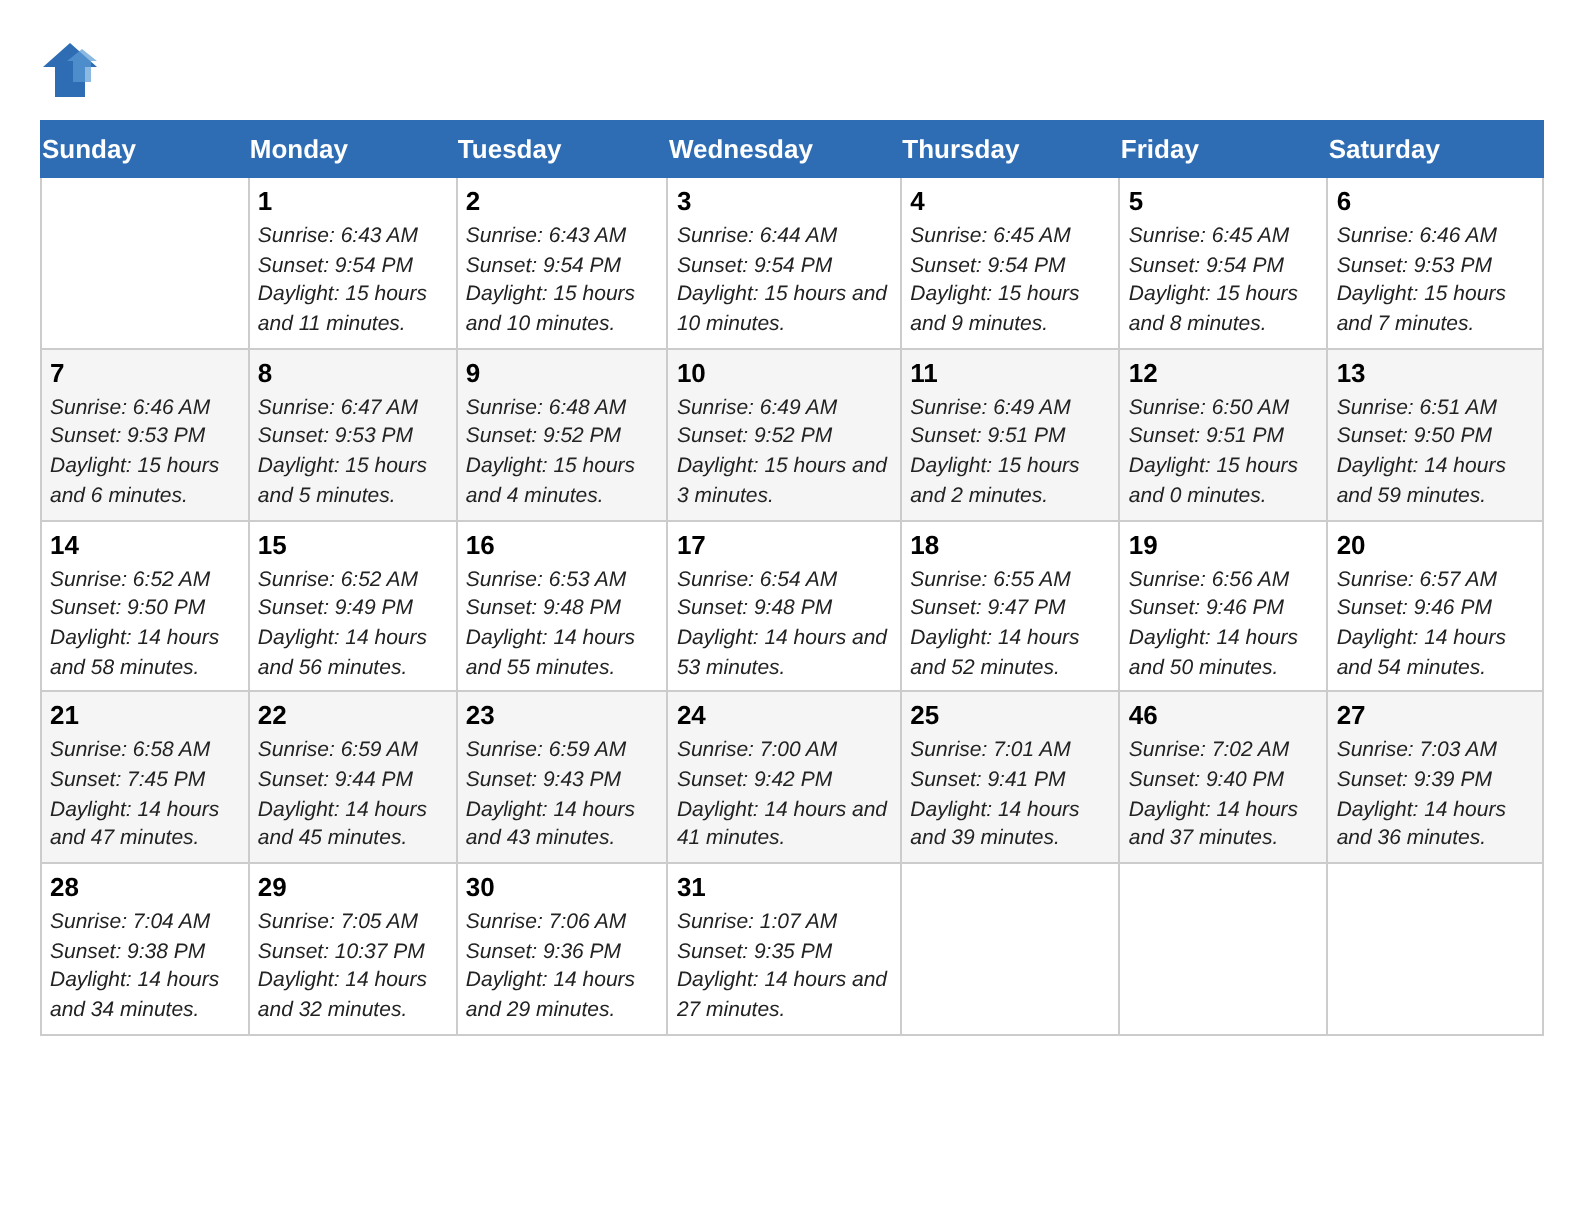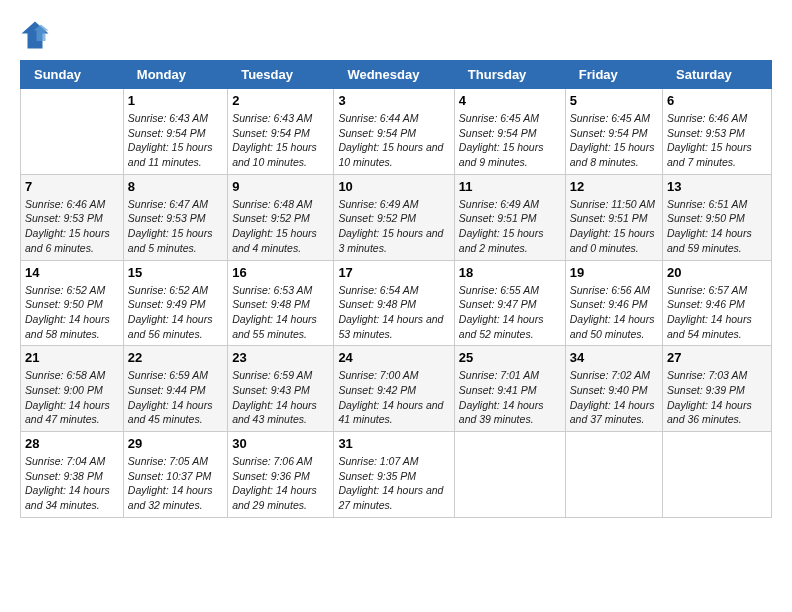--- a/index.html
+++ b/index.html
@@ -47,21 +47,21 @@
       color: #444;
     }
     table {
       width: 100%;
       border-collapse: collapse;
       font-size: 11px;
     }
     thead tr th {
       background-color: #2e6db4;
       color: #fff;
-      padding: 6px 13px;
+      padding: 6px 0;
       text-align: left;
       font-size: 13px;
       font-weight: bold;
       border: 1px solid #2e6db4;
     }
     tbody tr td {
       border: 1px solid #ccc;
       padding: 4px 4px;
       vertical-align: top;
       min-height: 80px;
@@ -207,21 +207,21 @@
         <span class="day-number">11</span>
         <div class="day-info">
           <span>Sunrise: 6:49 AM</span><br>
           <span>Sunset: 9:51 PM</span><br>
           <span>Daylight: 15 hours and 2 minutes.</span>
         </div>
       </td>
         <td>
         <span class="day-number">12</span>
         <div class="day-info">
-          <span>Sunrise: 11:50 AM</span><br>
+          <span>Sunrise: 6:50 AM</span><br>
           <span>Sunset: 9:51 PM</span><br>
           <span>Daylight: 15 hours and 0 minutes.</span>
         </div>
       </td>
         <td>
         <span class="day-number">13</span>
         <div class="day-info">
           <span>Sunrise: 6:51 AM</span><br>
           <span>Sunset: 9:50 PM</span><br>
           <span>Daylight: 14 hours and 59 minutes.</span>
@@ -284,21 +284,21 @@
           <span>Sunset: 9:46 PM</span><br>
           <span>Daylight: 14 hours and 54 minutes.</span>
         </div>
       </td>
       </tr>
       <tr>
         <td>
         <span class="day-number">21</span>
         <div class="day-info">
           <span>Sunrise: 6:58 AM</span><br>
-          <span>Sunset: 9:00 PM</span><br>
+          <span>Sunset: 7:45 PM</span><br>
           <span>Daylight: 14 hours and 47 minutes.</span>
         </div>
       </td>
         <td>
         <span class="day-number">22</span>
         <div class="day-info">
           <span>Sunrise: 6:59 AM</span><br>
           <span>Sunset: 9:44 PM</span><br>
           <span>Daylight: 14 hours and 45 minutes.</span>
         </div>
@@ -321,21 +321,21 @@
       </td>
         <td>
         <span class="day-number">25</span>
         <div class="day-info">
           <span>Sunrise: 7:01 AM</span><br>
           <span>Sunset: 9:41 PM</span><br>
           <span>Daylight: 14 hours and 39 minutes.</span>
         </div>
       </td>
         <td>
-        <span class="day-number">34</span>
+        <span class="day-number">46</span>
         <div class="day-info">
           <span>Sunrise: 7:02 AM</span><br>
           <span>Sunset: 9:40 PM</span><br>
           <span>Daylight: 14 hours and 37 minutes.</span>
         </div>
       </td>
         <td>
         <span class="day-number">27</span>
         <div class="day-info">
           <span>Sunrise: 7:03 AM</span><br>

